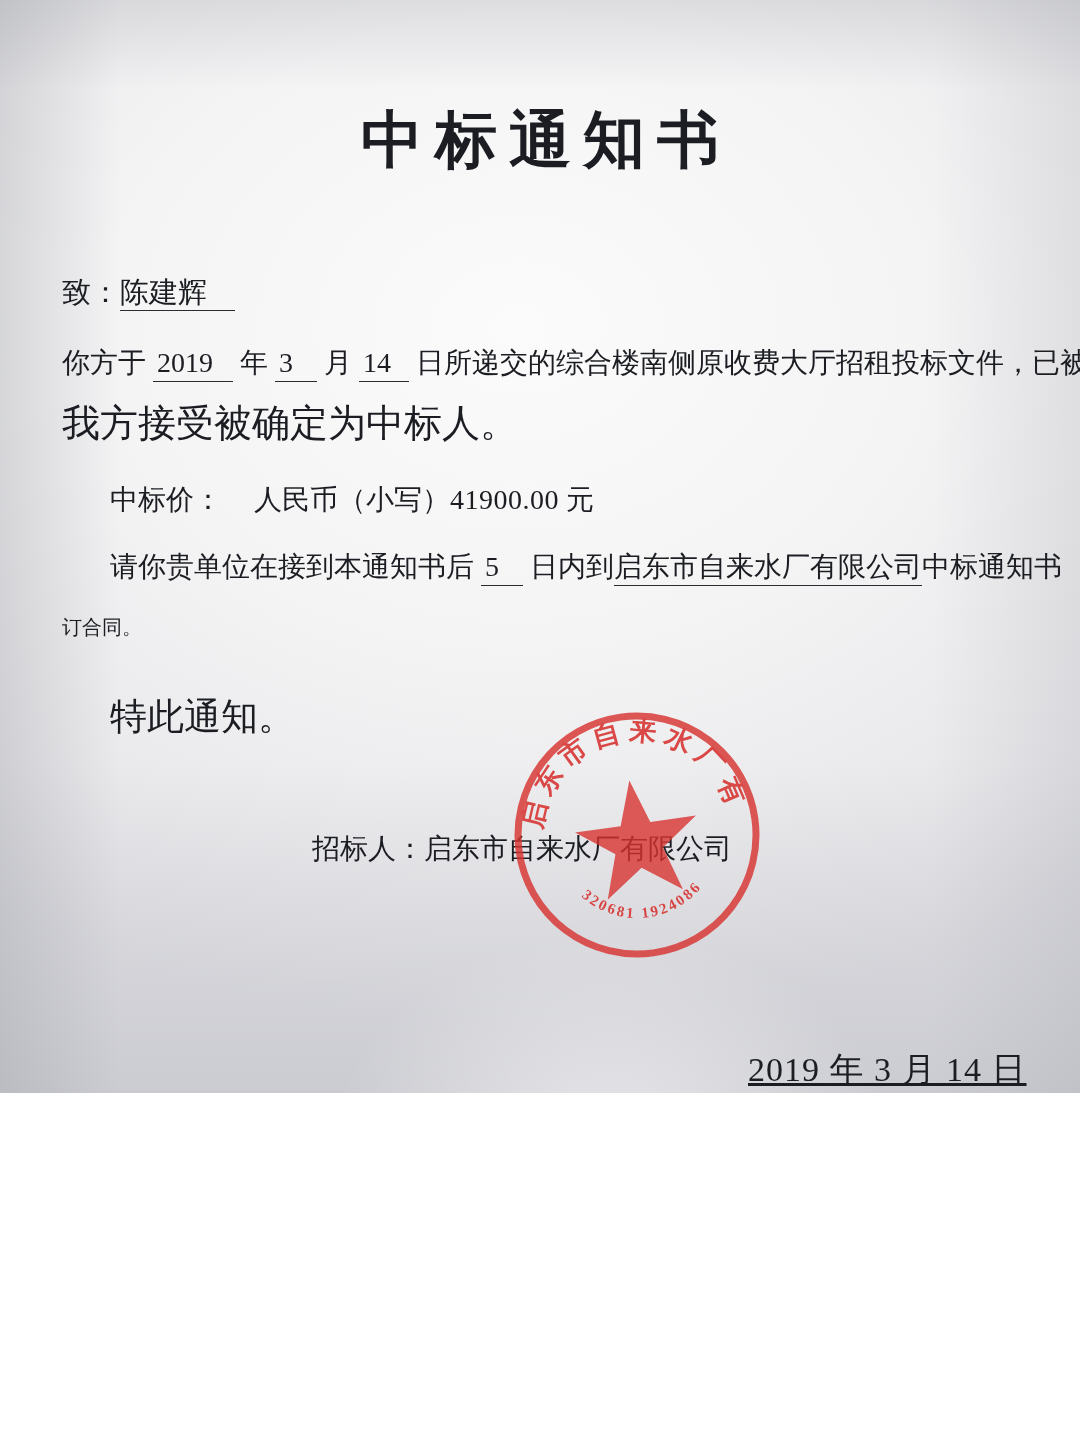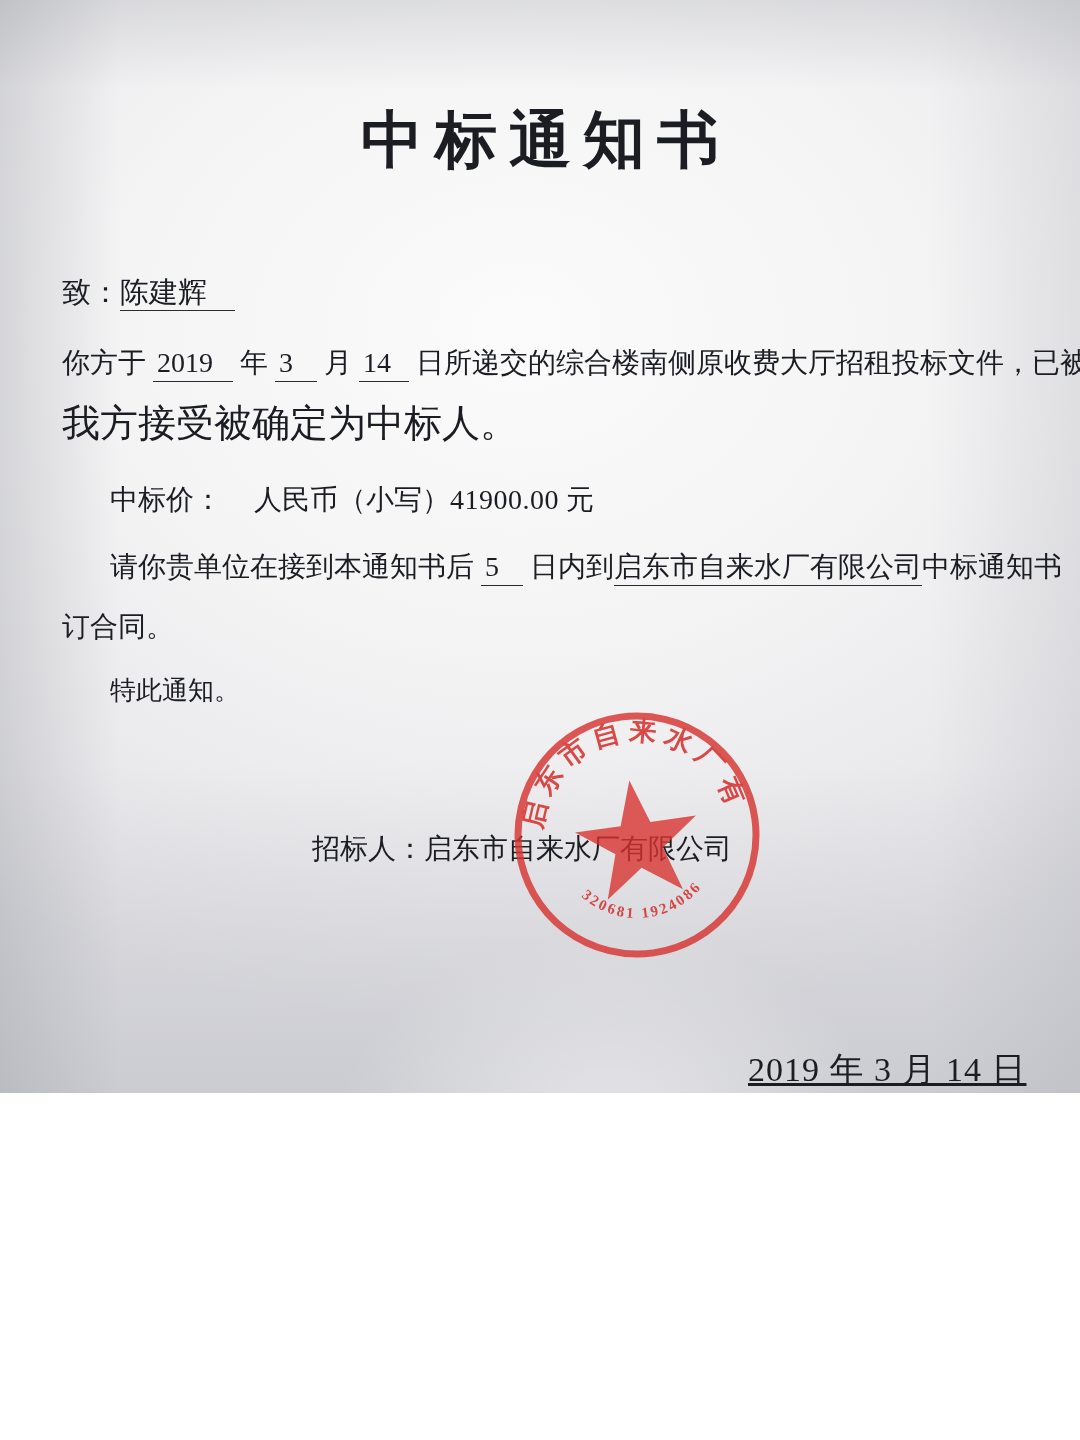--- a/index.html
+++ b/index.html
@@ -91,22 +91,22 @@
     border-bottom: 1.6px solid #2a2c31;
     padding-bottom: 1px;
   }
 
   #addressee { left: 62px; top: 275px; font-size: 29px; }
   #body-l1   { left: 62px; top: 346px; font-size: 28px; }
   #body-l2   { left: 62px; top: 406px; font-size: 38px; }
   #price     { left: 110px; top: 483px; font-size: 28px; }
   #price .amount { font-family: "Liberation Serif", "DejaVu Serif", serif; letter-spacing: 0.5px; text-align: center; }
   #sign-l1   { left: 110px; top: 550px; font-size: 28px; }
-  #sign-l2   { left: 62px;  top: 610px; font-size: 28px; }
-  #notice    { left: 110px; top: 674px; font-size: 26px; }
+  #sign-l2   { left: 62px;  top: 610px; font-size: 20px; }
+  #notice    { left: 110px; top: 700px; font-size: 37px; }
   #tenderer  { left: 312px; top: 832px; font-size: 28px; }
   #date      { left: 748px; top: 1053px; font-size: 34px; letter-spacing: 1px; text-decoration: underline; }
 
   
   #seal {
     position: absolute;
     left: 508px;
     top: 706px;
     width: 258px;
     height: 258px;

